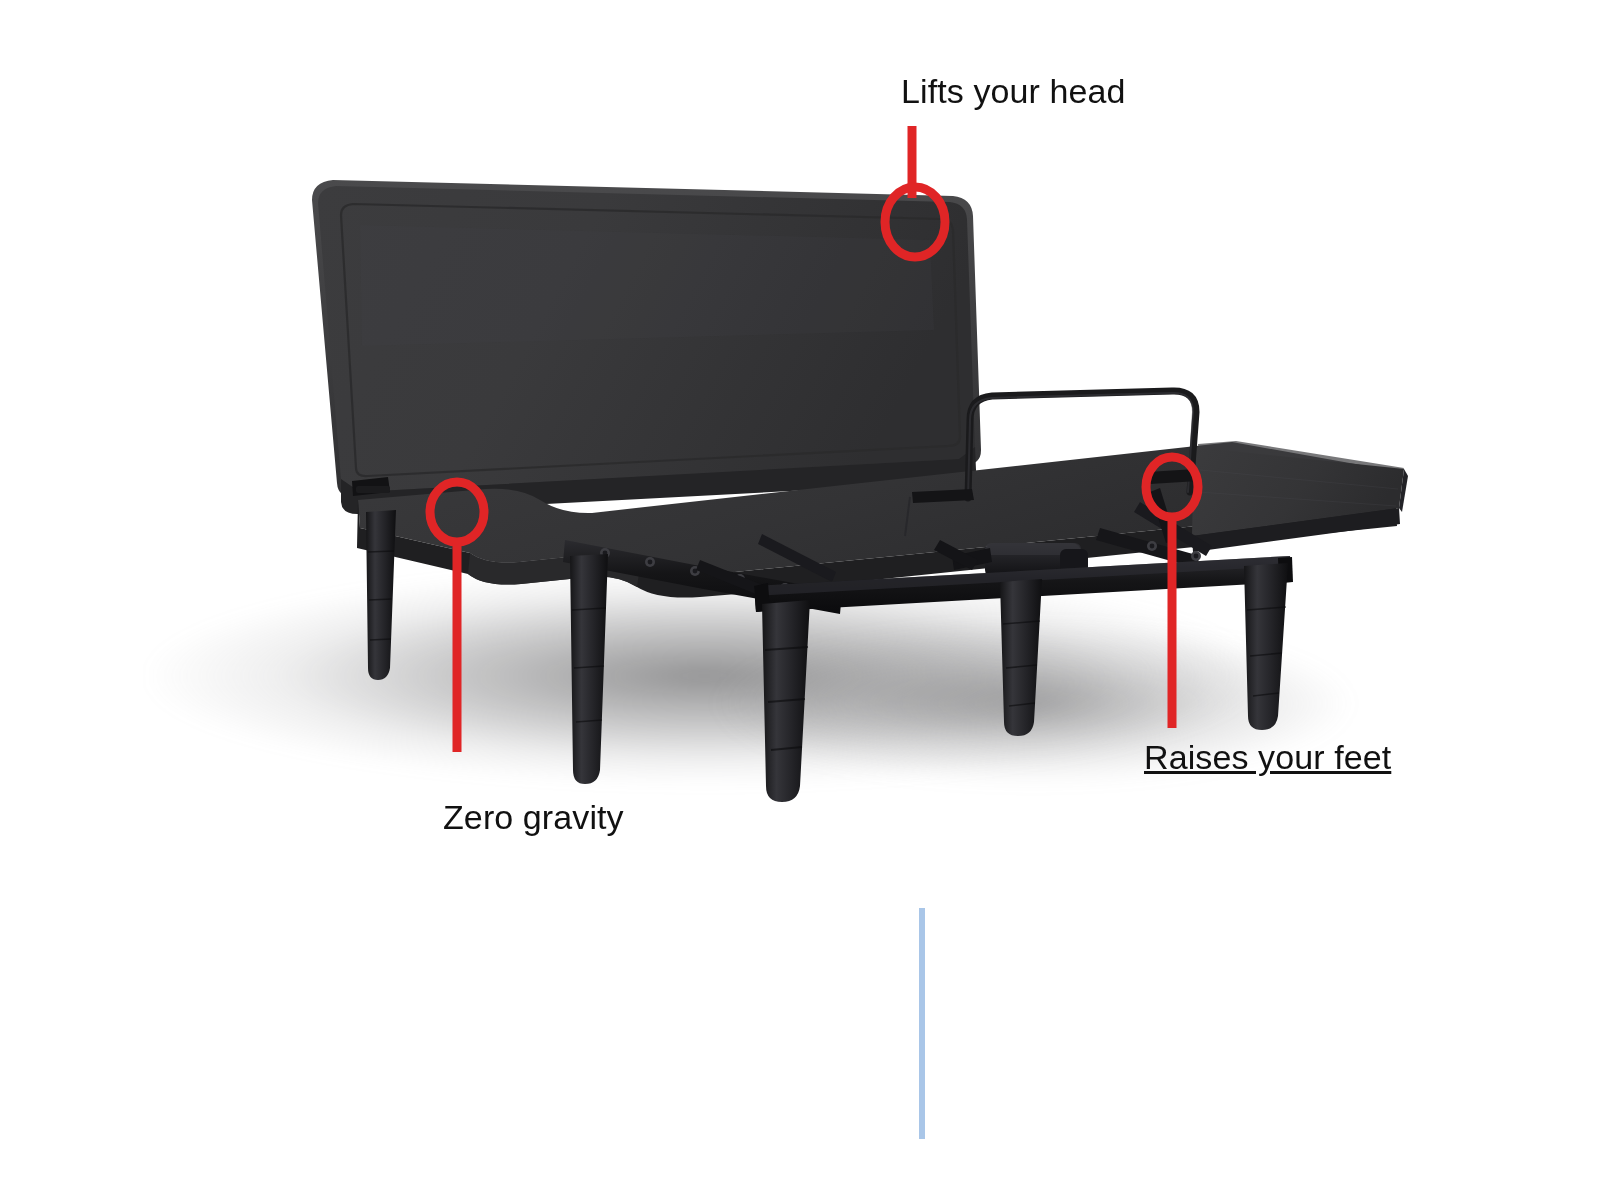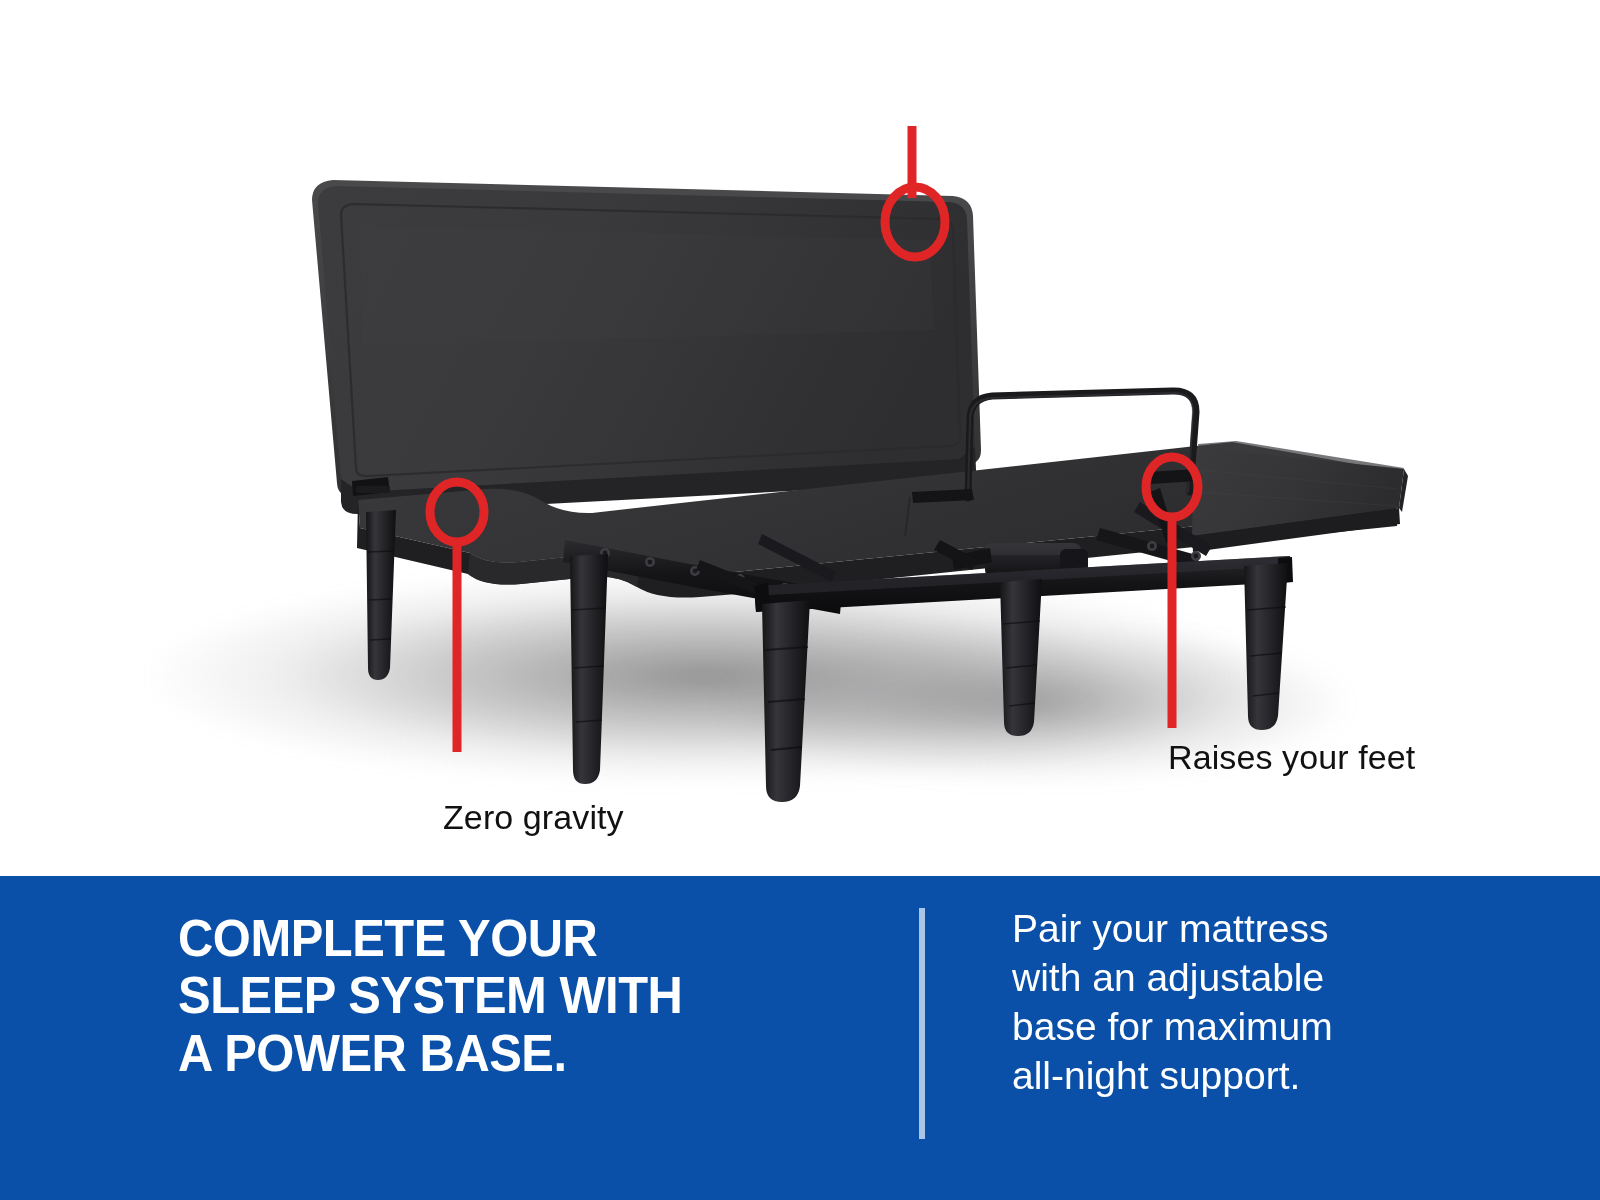--- a/index.html
+++ b/index.html
@@ -37,21 +37,21 @@
     position:absolute;
     color:#111111;
     font-size:34px;
     font-weight:400;
     letter-spacing:.1px;
     white-space:nowrap;
     font-family:"Liberation Sans", sans-serif;
   }
   #lbl-head { left:901px; top:72px; }
   #lbl-zero { left:443px; top:762px;margin-top:36px; }
-  #lbl-feet { left:1168px; top:738px; }
+  #lbl-feet { left:1144px; top:738px;text-decoration:underline; }
 
   
   .banner {
     position:absolute; left:0; top:876px; width:1600px; height:324px;
     background:#0a50a8;
   }
   .banner-inner {
     position:absolute; left:0; top:0; width:1600px; height:324px;
     display:flex; align-items:flex-start;
   }
@@ -277,34 +277,20 @@
         <ellipse cx="915" cy="222" rx="30" ry="35" stroke-width="9"></ellipse>
 
         <ellipse cx="457" cy="512" rx="27" ry="30" stroke-width="9"></ellipse>
         <line x1="457" y1="543" x2="457" y2="752" stroke-width="9"></line>
 
         <ellipse cx="1172" cy="487" rx="26" ry="30" stroke-width="9"></ellipse>
         <line x1="1172" y1="518" x2="1172" y2="728" stroke-width="9"></line>
       </g>
     </svg>
 
+    <div class="callout-label" id="lbl-head">Lifts your head</div>
     <div class="callout-label" id="lbl-zero">Zero gravity</div>
     <div class="callout-label" id="lbl-feet">Raises your feet</div>
   </div>
 
-  <div class="banner">
-    <div class="banner-inner">
-      <div class="banner-left">
-        <div class="headline">COMPLETE YOUR
-SLEEP SYSTEM WITH
-A POWER BASE.</div>
-      </div>
-      <div class="banner-right">
-        <div class="subcopy">Pair your mattress
-with an adjustable
-base for maximum
-all-night support.</div>
-      </div>
-    </div>
-  </div>
   <div class="divider"></div>
 
 </div>
 
 </body></html>

